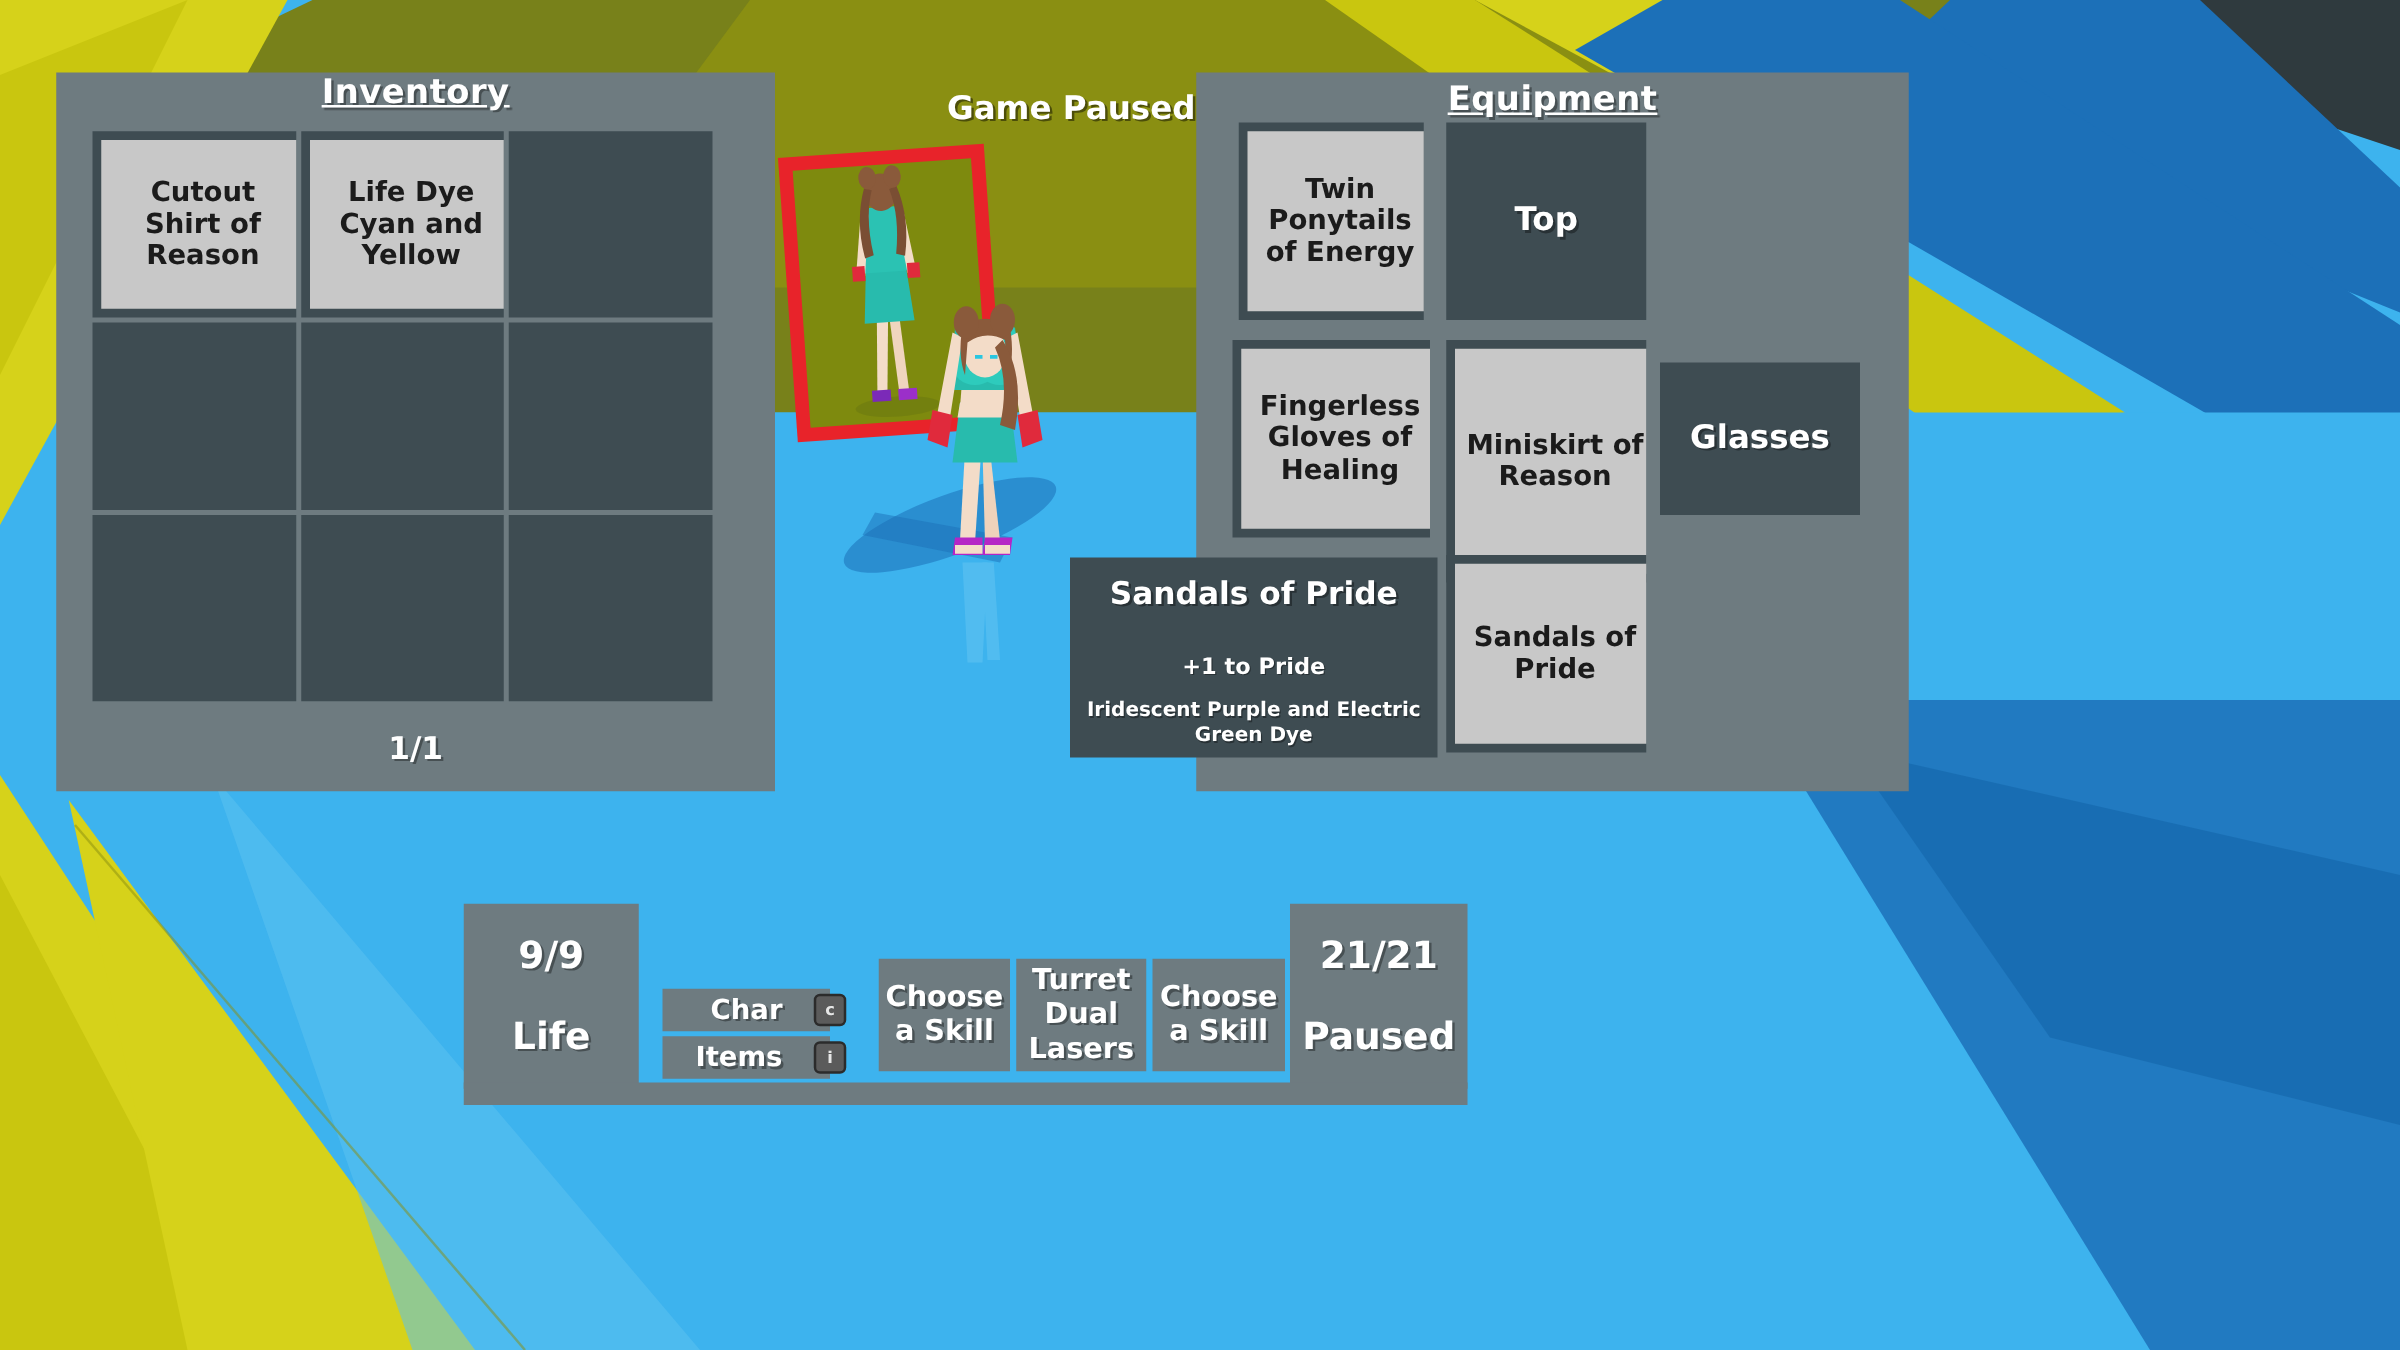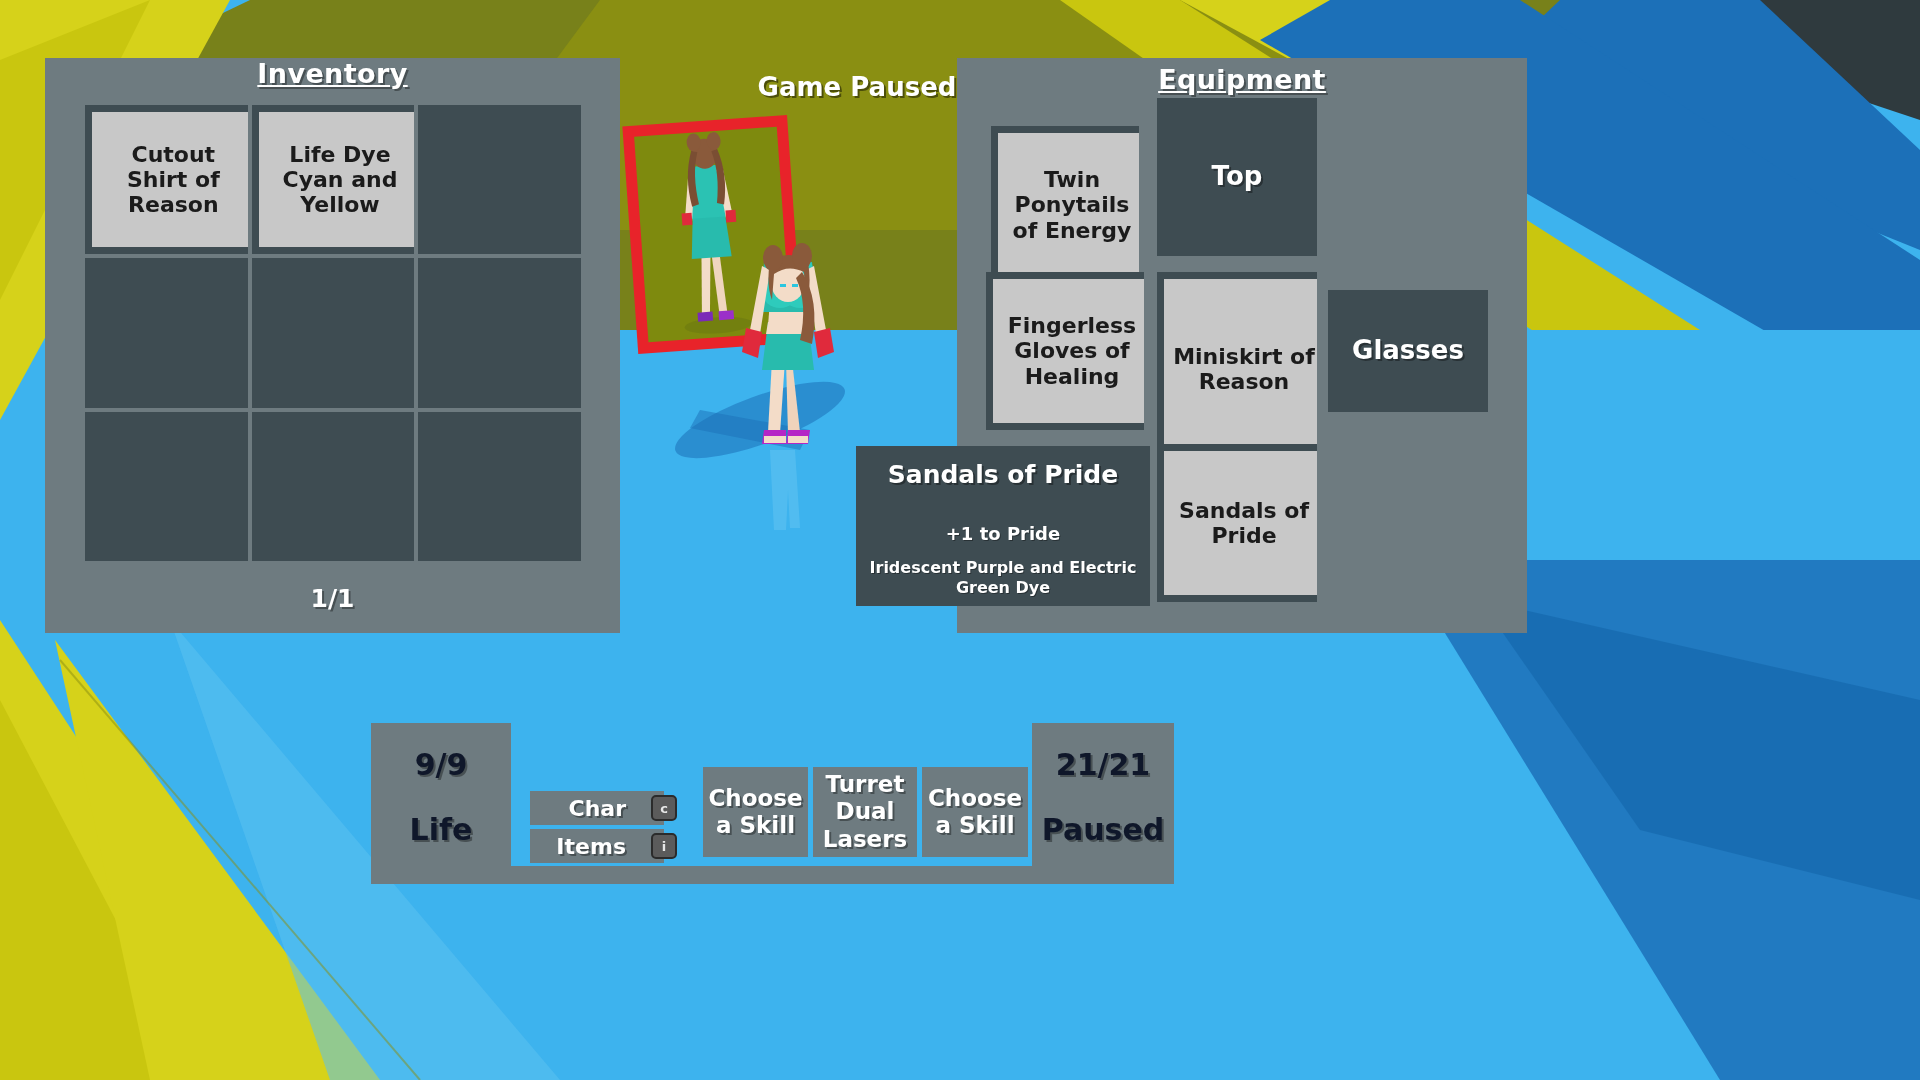--- a/index.html
+++ b/index.html
@@ -84,21 +84,21 @@
     left: 0; right: 0;
     bottom: 20px;
     text-align: center;
     color: #FFFFFF;
     font-size: 25px;
     font-weight: 700;
     text-shadow: 2px 2px 0 rgba(0,0,0,.35);
   }
   .inv-grid {
     position: absolute;
-    left: 38px;
+    left: 27px;
     top: 45px;
     width: 500px;
     height: 460px;
   }
 
   
   #equipment-panel { left: 957px; top: 58px; width: 570px; height: 575px; }
   #equipment-title  { top: 6px; }
   .equip-area { position: absolute; left: 0; top: 0; width: 100%; height: 100%; }
 
@@ -159,21 +159,21 @@
   
   #hud { position: absolute; left: 0; top: 0; width: 1920px; height: 1080px; z-index: 25; }
 
   .hud-stat {
     position: absolute;
     background: #6E7B80;
     display: flex;
     flex-direction: column;
     align-items: center;
     justify-content: center;
-    color: #0f172a;
+    color: #ffffff;
     font-weight: 700;
     text-shadow: 2px 2px 0 rgba(0,0,0,.35);
   }
   .hud-stat .val { font-size: 30px; }
   .hud-stat .lbl { font-size: 30px; margin-top: 30px; }
 
   #life-panel   { left: 371px;  top: 723px; width: 140px; height: 148px; }
   #energy-panel { left: 1032px; top: 723px; width: 142px; height: 148px; }
 
   .hud-toggle {
@@ -389,21 +389,21 @@
           <div class="slot-inner"></div>
         </div>
       </div>
     <div id="inventory-count">1/1</div>
   </div>
 
   <div class="panel" id="equipment-panel">
     <div class="panel-title" id="equipment-title">Equipment</div>
   </div>
   <div class="equip-area" id="equipment-slots">
-      <div class="slot filled" style="left: 991px; top: 98px; width: 148px; height: 158px; margin-top: 28px;">
+      <div class="slot filled" style="left: 991px; top: 98px; width: 148px; height: 158px;">
         <div class="slot-inner">Twin Ponytails of Energy</div>
       </div>
       <div class="slot empty" style="left: 1157px; top: 98px; width: 160px; height: 158px;">
         <div class="slot-inner">Top</div>
       </div>
       <div class="slot filled" style="left: 986px; top: 272px; width: 158px; height: 158px;">
         <div class="slot-inner">Fingerless Gloves of Healing</div>
       </div>
       <div class="slot filled" style="left: 1157px; top: 272px; width: 160px; height: 194px;">
         <div class="slot-inner">Miniskirt of Reason</div>

